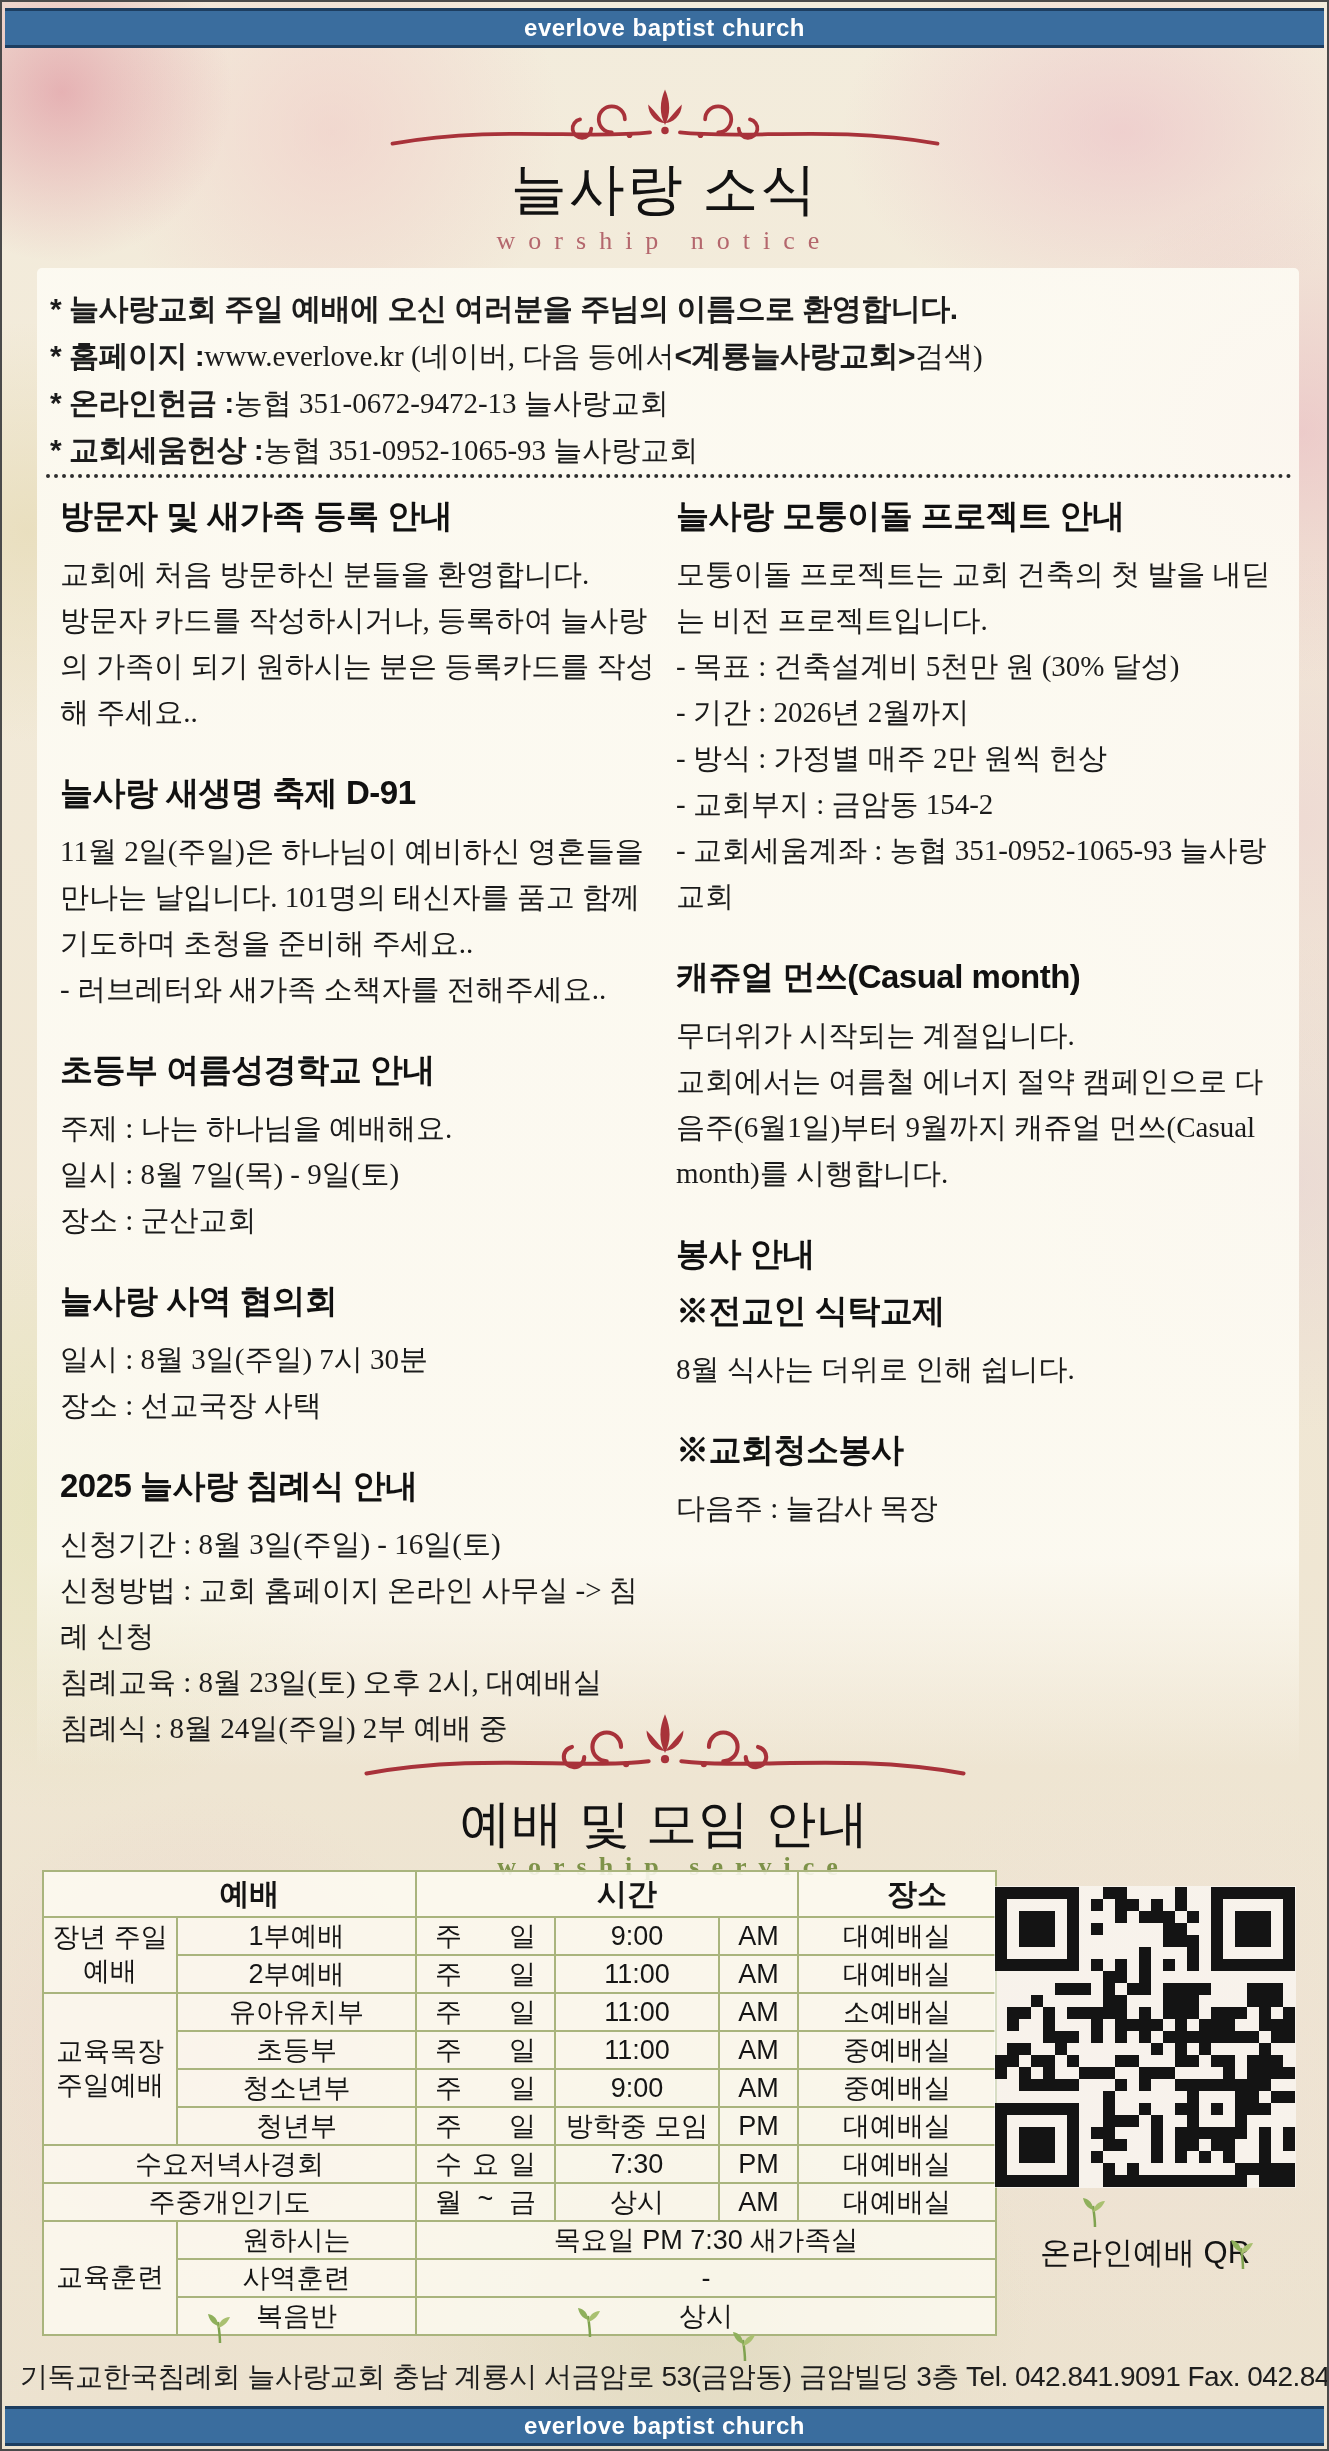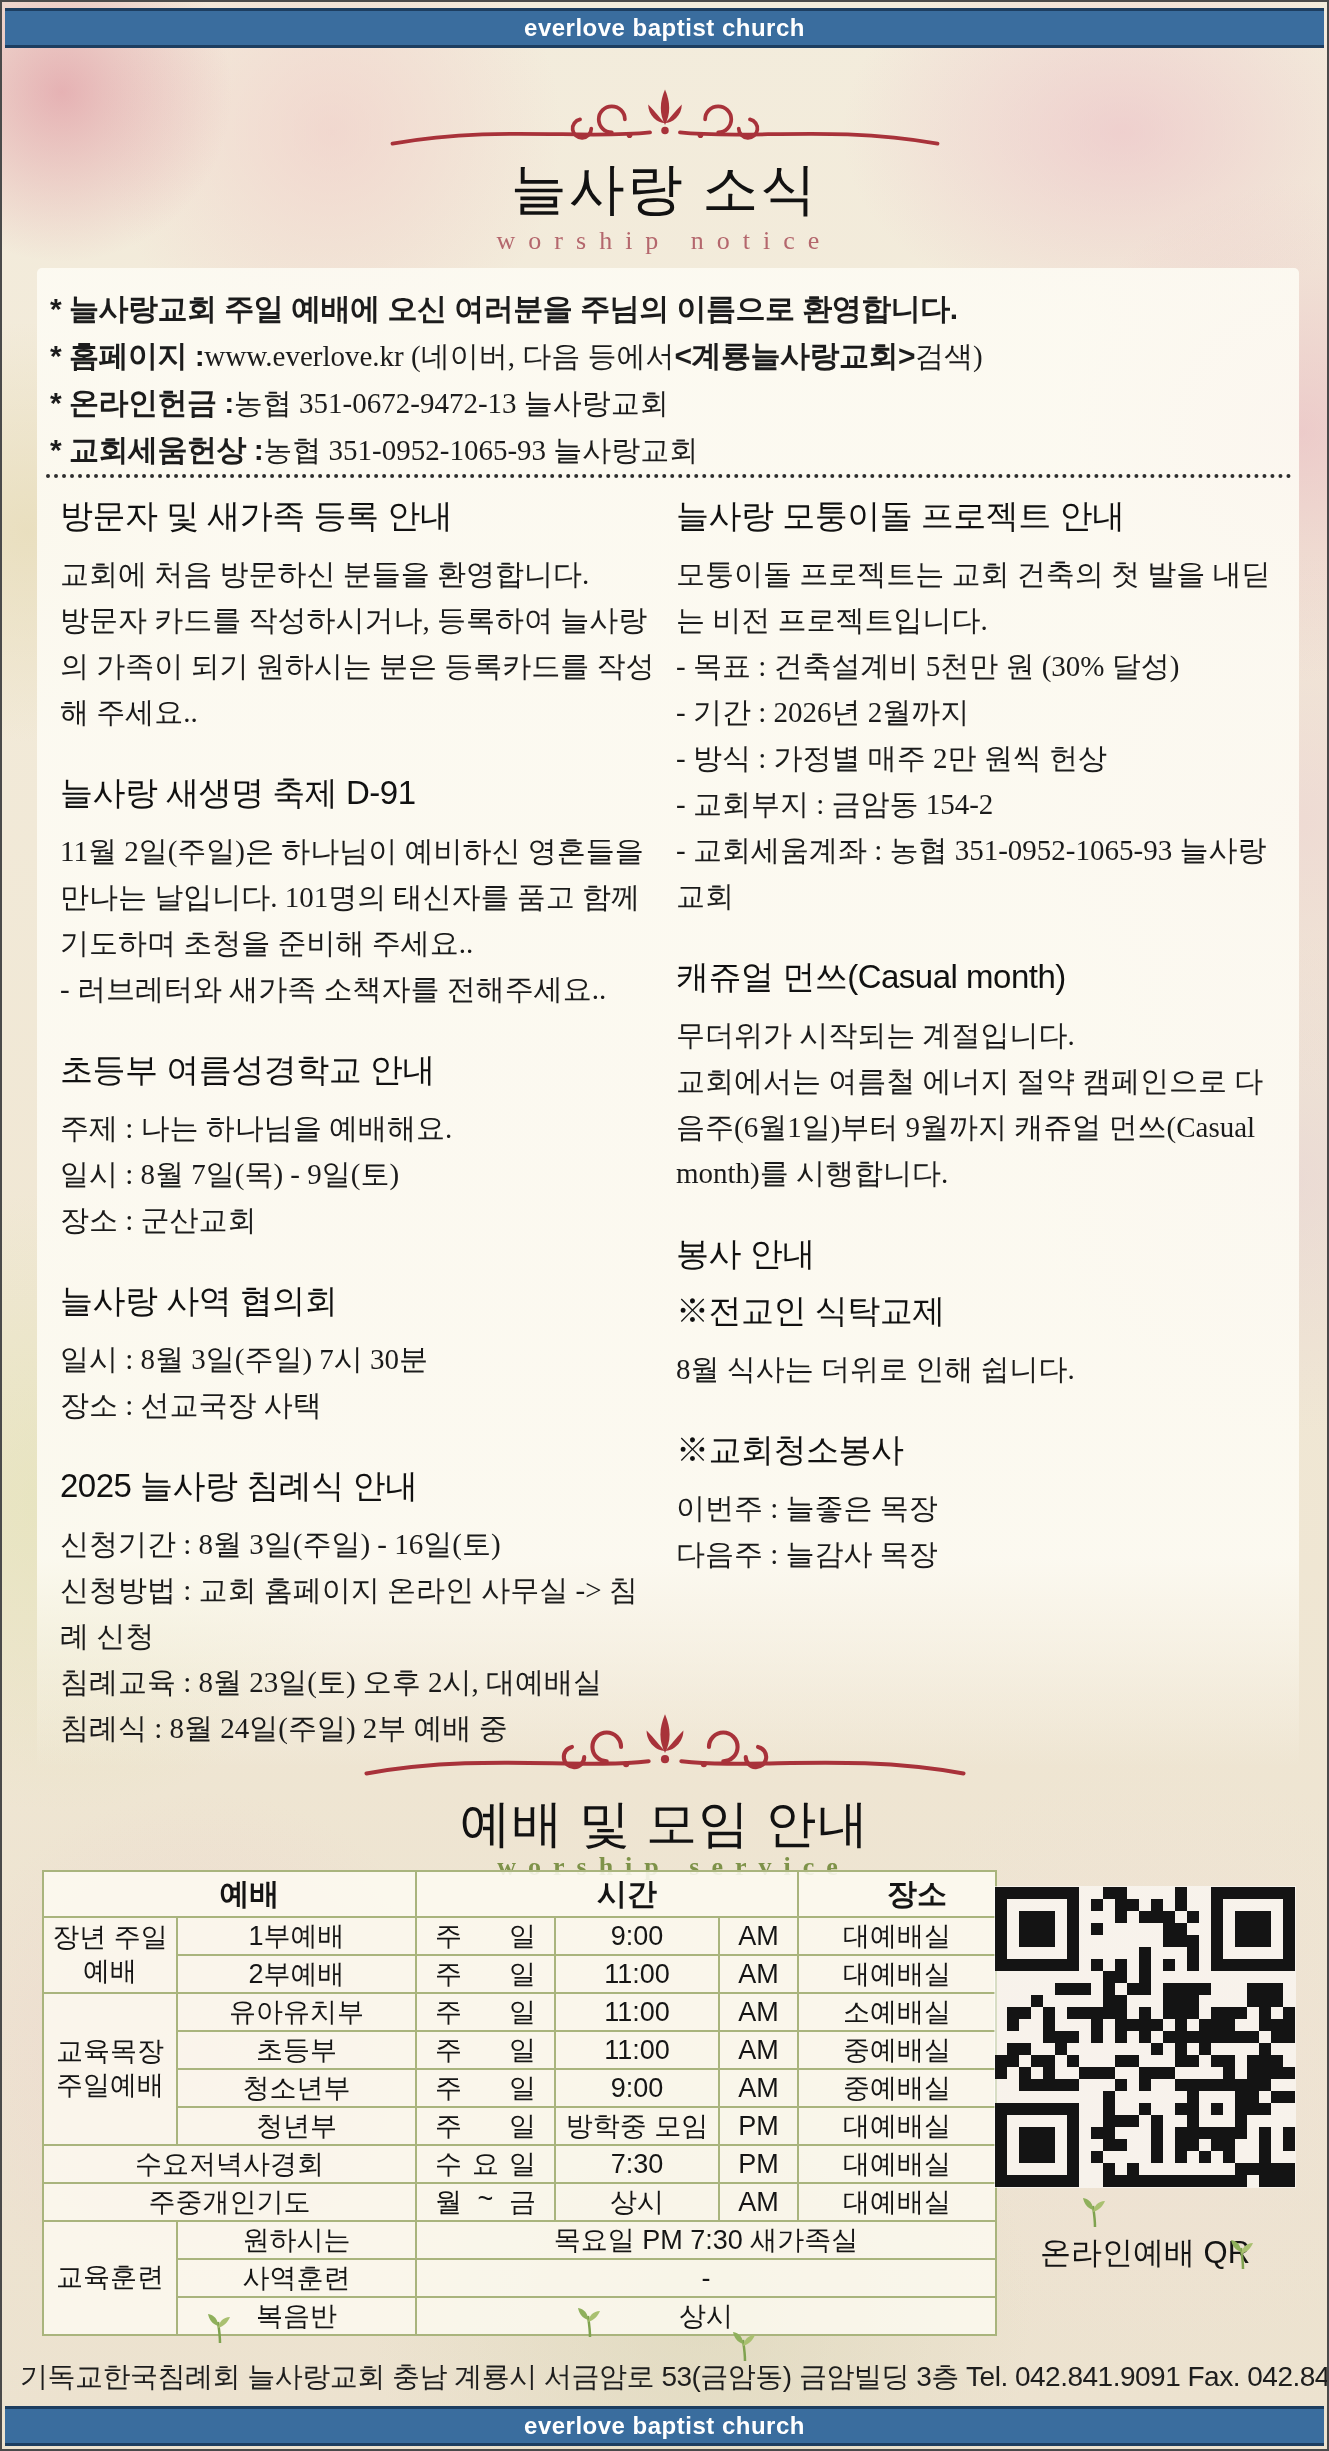--- a/index.html
+++ b/index.html
@@ -48,21 +48,21 @@
   }
   .intro{position:absolute;left:48px;top:284px;width:1250px;}
   .intro-line{height:47px;display:flex;align-items:center;white-space:nowrap;}
   .seg-b{font-weight:700;font-size:30px;letter-spacing:-.5px;}
   .seg-r{font-family:"Liberation Serif",serif;font-size:29px;font-weight:500;}
   .divider{position:absolute;left:44px;top:472px;width:1246px;border-top:4px dotted #2e2e2e;}
   .col{position:absolute;top:492px;}
   .col.left{left:58px;width:602px;}
   .col.right{left:674px;width:614px;}
   .sec{margin-bottom:36px;}
-  .sec-title{font-size:33px;font-weight:400;margin:0 0 12px 0;letter-spacing:-.5px;color:#111;}
+  .sec-title{font-size:33px;font-weight:700;margin:0 0 12px 0;letter-spacing:-.5px;color:#111;}
   .sec-title.sub{margin-top:4px;}
   .body-line{
     font-family:"Liberation Serif",serif;font-size:29px;line-height:46px;margin:0;
     font-weight:500;color:#1b1b1b;
   }
   .worship-title{
     position:absolute;top:1788px;left:0;width:100%;text-align:center;
     font-size:51px;font-weight:500;letter-spacing:1px;color:#121212;
   }
   .worship-sub{
@@ -203,21 +203,20 @@
         <p class="body-line">무더위가 시작되는 계절입니다.</p>
         <p class="body-line">교회에서는 여름철 에너지 절약 캠페인으로 다음주(6월1일)부터 9월까지 캐쥬얼 먼쓰(Casual month)를 시행합니다.</p>
       </section>
       <section class="sec">
         <h3 class="sec-title">봉사 안내</h3>
         <h3 class="sec-title sub">※전교인 식탁교제</h3>
         <p class="body-line">8월 식사는 더위로 인해 쉽니다.</p>
       </section>
       <section class="sec">
         <h3 class="sec-title">※교회청소봉사</h3>
-        <p class="body-line">이번주 : 늘좋은 목장</p>
         <p class="body-line">다음주 : 늘감사 목장</p>
       </section>
     </div>
 
   <svg class="flourish f2" viewBox="0 0 600 90">
       <use href="#flourish-shape"></use>
     </svg>
   <div class="worship-title">예배 및 모임 안내</div>
   <div class="worship-sub">worship service</div>
 

